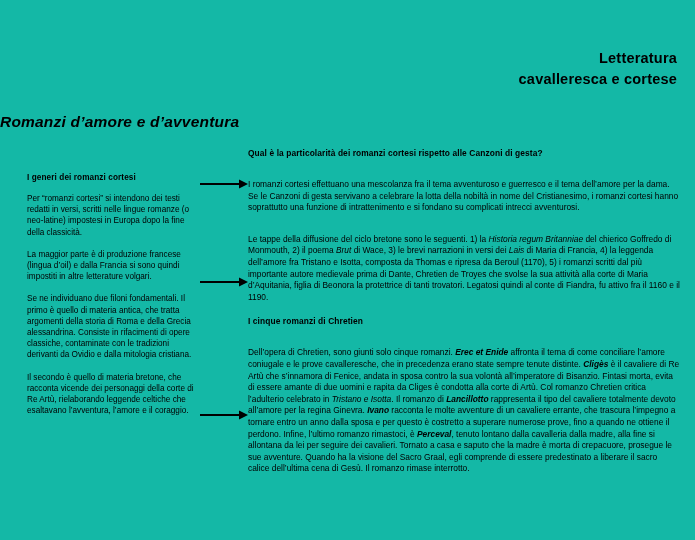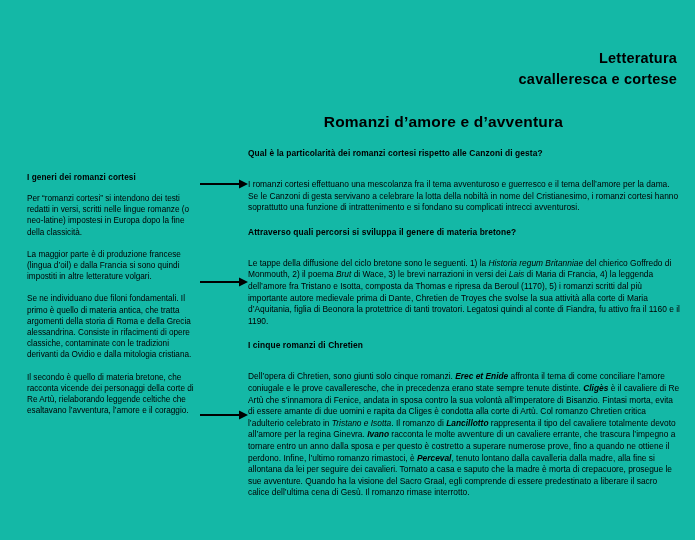--- a/index.html
+++ b/index.html
@@ -32,24 +32,25 @@
     letter-spacing: 0.2px;
   }
   .header .line2 { white-space: nowrap; }
 
   
   .slide-title {
     position: absolute;
     top: 113px;
     left: 0;
     width: 563px;
-    text-align: right;
+    text-align: left;
     font-size: 15.5px;
     font-weight: bold;
     letter-spacing: 0.2px;
+    font-style: italic;
   }
 
   
   .col-left {
     position: absolute;
     left: 27px;
     top: 148px;
     width: 168px;
     margin-top: 24px;
   }
@@ -120,21 +121,20 @@
   </div>
 
   <div class="col-right">
 
     <div class="block">
       <div class="sub-head">Qual è la particolarità dei romanzi cortesi rispetto alle Canzoni di gesta?</div>
       <p class="para">I romanzi cortesi effettuano una mescolanza fra il tema avventuroso e guerresco e il tema dell’amore per la dama. Se le Canzoni di gesta servivano a celebrare la lotta della nobiltà in nome del Cristianesimo, i romanzi cortesi hanno soprattutto una funzione di intrattenimento e si fondano su complicati intrecci avventurosi.</p>
     </div>
 
     <div class="block">
-      <div class="sub-head">Attraverso quali percorsi si sviluppa il genere di materia bretone?</div>
       <p class="para">
         <span>Le tappe della diffusione del ciclo bretone sono le seguenti. 1) la </span><i class="t">Historia regum Britanniae</i><span> del chierico Goffredo di Monmouth, 2) il poema </span><i class="t">Brut</i><span> di Wace, 3) le brevi narrazioni in versi dei </span><i class="t">Lais</i><span> di Maria di Francia, 4) la leggenda dell’amore fra Tristano e Isotta, composta da Thomas e ripresa da Beroul (1170), 5) i romanzi scritti dal più importante autore medievale prima di Dante, Chretien de Troyes che svolse la sua attività alla corte di Maria d’Aquitania, figlia di Beonora la protettrice di tanti trovatori. Legatosi quindi al conte di Fiandra, fu attivo fra il 1160 e il 1190.</span>
       </p>
     </div>
 
     <div class="block">
       <div class="sub-head">I cinque romanzi di Chretien</div>
       <p class="para">
         <span>Dell’opera di Chretien, sono giunti solo cinque romanzi. </span><span class="bi">Erec et Enide</span><span> affronta il tema di come conciliare l’amore coniugale e le prove cavalleresche, che in precedenza erano state sempre tenute distinte. </span><span class="bi">Cligès</span><span> è il cavaliere di Re Artù che s’innamora di Fenice, andata in sposa contro la sua volontà all’imperatore di Bisanzio. Fintasi morta, evita di essere amante di due uomini e rapita da Cliges è condotta alla corte di Artù. Col romanzo Chretien critica l’adulterio celebrato in </span><i class="t">Tristano e Isotta</i><span>. Il romanzo di </span><span class="bi">Lancillotto</span><span> rappresenta il tipo del cavaliere totalmente devoto all’amore per la regina Ginevra. </span><span class="bi">Ivano</span><span> racconta le molte avventure di un cavaliere errante, che trascura l’impegno a tornare entro un anno dalla sposa e per questo è costretto a superare numerose prove, fino a quando ne ottiene il perdono. Infine, l’ultimo romanzo rimastoci, è </span><span class="bi">Perceval</span><span>, tenuto lontano dalla cavalleria dalla madre, alla fine si allontana da lei per seguire dei cavalieri. Tornato a casa e saputo che la madre è morta di crepacuore, prosegue le sue avventure. Quando ha la visione del Sacro Graal, egli comprende di essere predestinato a liberare il sacro calice dell’ultima cena di Gesù. Il romanzo rimase interrotto.</span>
       </p>

